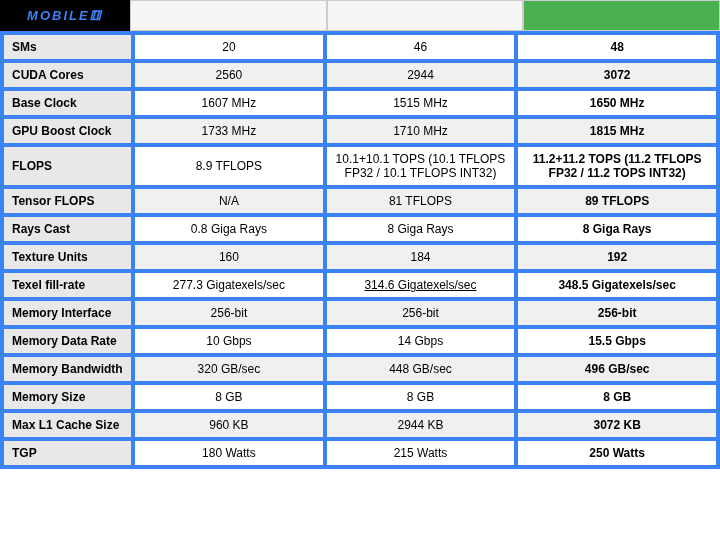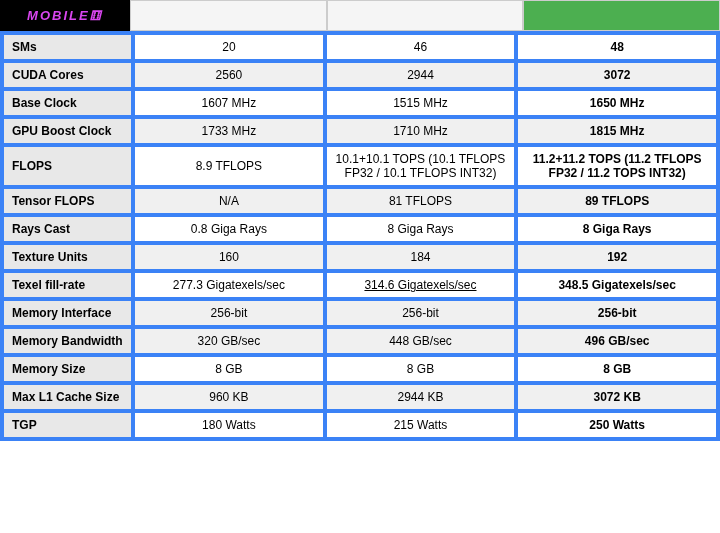--- a/index.html
+++ b/index.html
@@ -16,21 +16,21 @@
     .logo-cell {
       width: 130px;
       min-width: 130px;
       background: #000;
       display: flex;
       align-items: center;
       justify-content: center;
       padding: 8px;
     }
     .logo-text {
-      color: #d946ef;
+      color: #3b82f6;
       font-size: 13px;
       font-weight: bold;
       letter-spacing: 2px;
       font-style: italic;
     }
     .col-header {
       flex: 1;
       text-align: center;
       padding: 8px 6px;
       font-size: 13px;
@@ -165,20 +165,26 @@
           <td class="col-rtx" style="background: rgb(255, 255, 255); text-decoration: underline;">314.6 Gigatexels/sec</td>
           <td class="col-super" style="background: rgb(255, 255, 255); margin-top: 6px;">348.5 Gigatexels/sec</td>
         </tr>
         <tr>
           <td class="row-label">Memory Interface</td>
           <td class="col-gtx" style="background: rgb(240, 240, 240);">256-bit</td>
           <td class="col-rtx" style="background: rgb(240, 240, 240);">256-bit</td>
           <td class="col-super" style="background: rgb(240, 240, 240);">256-bit</td>
         </tr>
         <tr>
+          <td class="row-label">Memory Data Rate</td>
+          <td class="col-gtx" style="background: rgb(255, 255, 255);">10 Gbps</td>
+          <td class="col-rtx" style="background: rgb(255, 255, 255);">14 Gbps</td>
+          <td class="col-super" style="background: rgb(255, 255, 255);">15.5 Gbps</td>
+        </tr>
+        <tr>
           <td class="row-label">Memory Bandwidth</td>
           <td class="col-gtx" style="background: rgb(240, 240, 240);">320 GB/sec</td>
           <td class="col-rtx" style="background: rgb(240, 240, 240);">448 GB/sec</td>
           <td class="col-super" style="background: rgb(240, 240, 240);">496 GB/sec</td>
         </tr>
         <tr>
           <td class="row-label">Memory Size</td>
           <td class="col-gtx" style="background: rgb(255, 255, 255);">8 GB</td>
           <td class="col-rtx" style="background: rgb(255, 255, 255);">8 GB</td>
           <td class="col-super" style="background: rgb(255, 255, 255);">8 GB</td>

